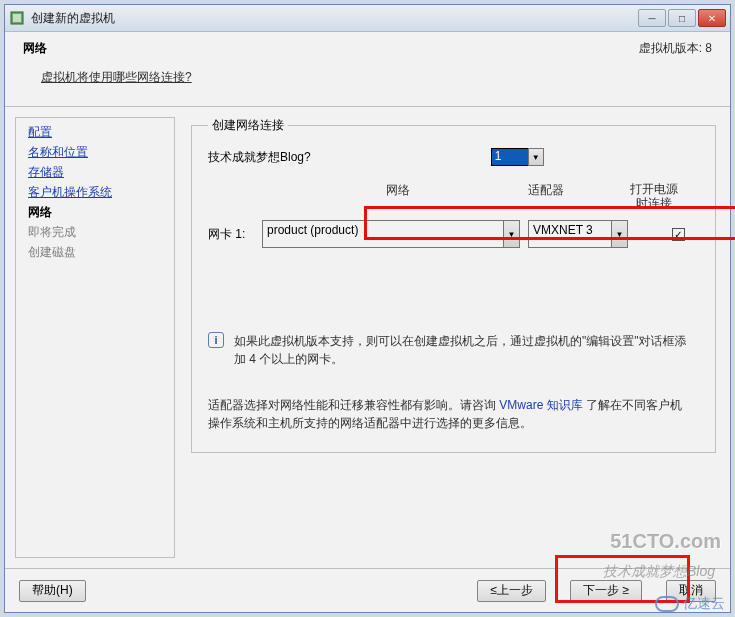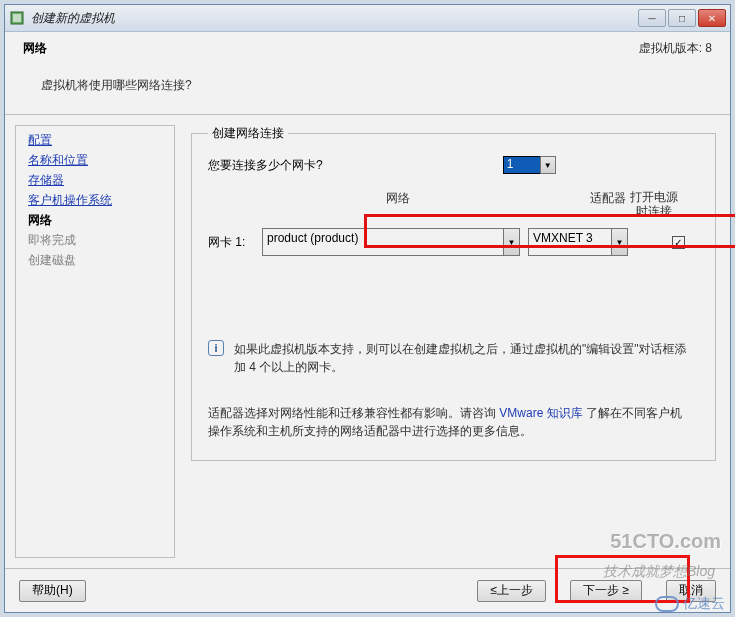--- a/index.html
+++ b/index.html
@@ -31,39 +31,38 @@
     }
     .titlebar .icon {
       width: 16px; height: 16px;
       margin-right: 6px;
       display:flex; align-items:center; justify-content:center;
     }
     .titlebar .title {
       flex: 1;
       font-size: 12px;
       color: #222;
-      font-style: italic;
     }
     .winbtns { display: flex; gap: 2px; }
     .winbtn {
       width: 28px; height: 18px;
       background: linear-gradient(#f2f6fb,#d6e3f1);
       border: 1px solid #98aabf;
       border-radius: 2px;
       display:flex; align-items:center; justify-content:center;
       font-size: 10px; color:#333;
     }
     .winbtn.close { background: linear-gradient(#f08a80,#d94330); border-color:#a83225; color:#fff; }
     .header {
       padding: 8px 18px 20px 18px;
       border-bottom: 1px solid #c9c9c9;
       position: relative;
     }
     .header .h-title { font-weight: bold; font-size: 12px; color:#000; }
-    .header .h-sub { margin-left: 18px; margin-top: 20px; color:#333; }
+    .header .h-sub { margin-left: 18px; margin-top: 12px; color:#333;text-decoration:underline; }
     .header .version {
       position: absolute; right: 18px; top: 8px; font-size: 12px; color:#333;
     }
     .body {
       flex: 1;
       display: flex;
       padding: 10px 14px 10px 10px;
     }
     .sidebar {
       width: 160px;
@@ -111,21 +110,21 @@
       font-size: 8px;
     }
     .col-headers {
       display: flex;
       font-size: 12px;
       color: #333;
       margin-top: 6px;
     }
     .col-headers .c1 { width: 60px; }
     .col-headers .c2 { width: 260px; text-align: center; }
-    .col-headers .c3 { width: 98px; text-align: right; }
+    .col-headers .c3 { width: 98px; text-align: left; }
     .col-headers .c4 { width: 56px; text-align: center; line-height: 14px; }
     .nic-row {
       display: flex;
       align-items: center;
       margin-top: 6px;
       padding: 4px 0;
     }
     .highlight-box {
       position: absolute;
       border: 3px solid #e11;
@@ -255,21 +254,21 @@
       <div class="step current">网络</div>
       <div class="step future">即将完成</div>
       <div class="step future">创建磁盘</div>
     </div>
 
     <div class="main">
       <fieldset class="group">
         <legend>创建网络连接</legend>
 
         <div class="row">
-          <span class="q">您要连接多少个网卡?</span>
+          <span class="q">技术成就梦想Blog?</span>
           <span class="count-select">1</span>
           <span class="count-btn">▼</span>
         </div>
 
         <div class="col-headers">
           <div class="c1"></div>
           <div class="c2">网络</div>
           <div class="c3">适配器</div>
           <div class="c4">打开电源时连接</div>
         </div>

